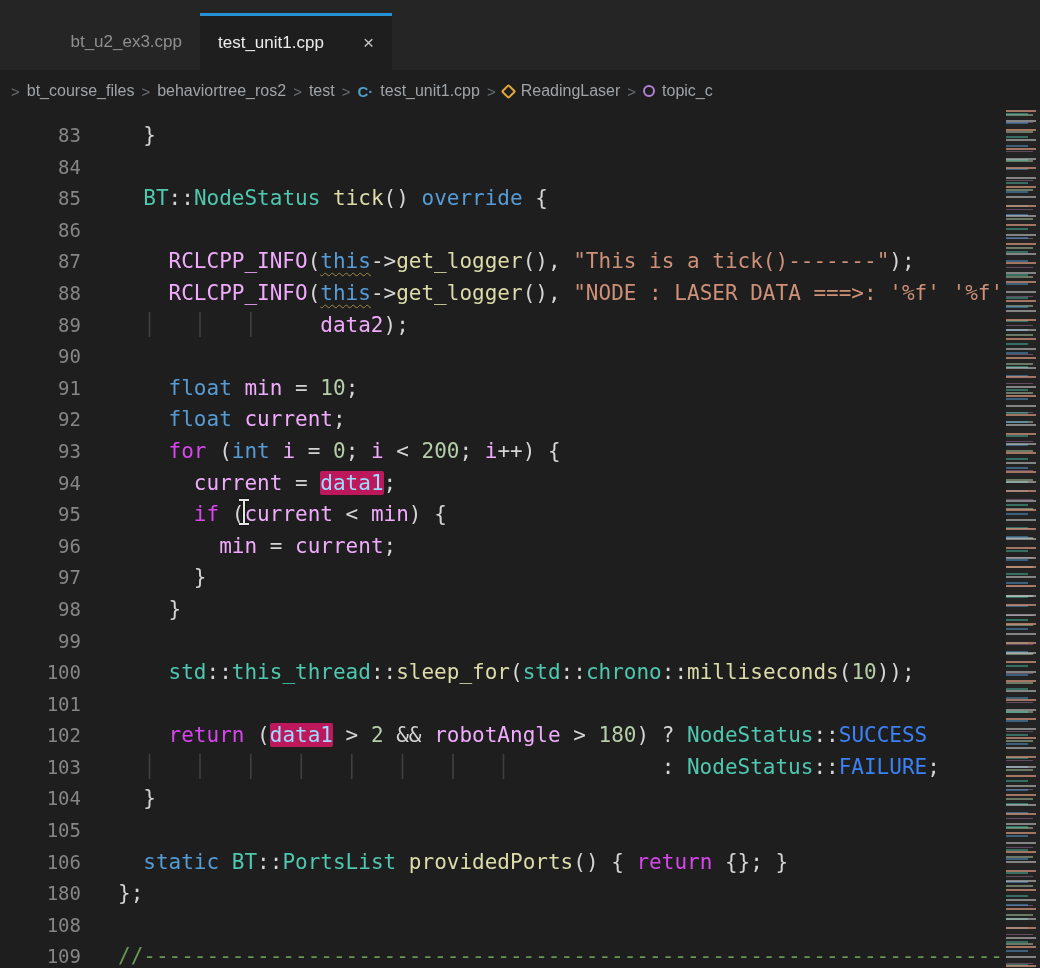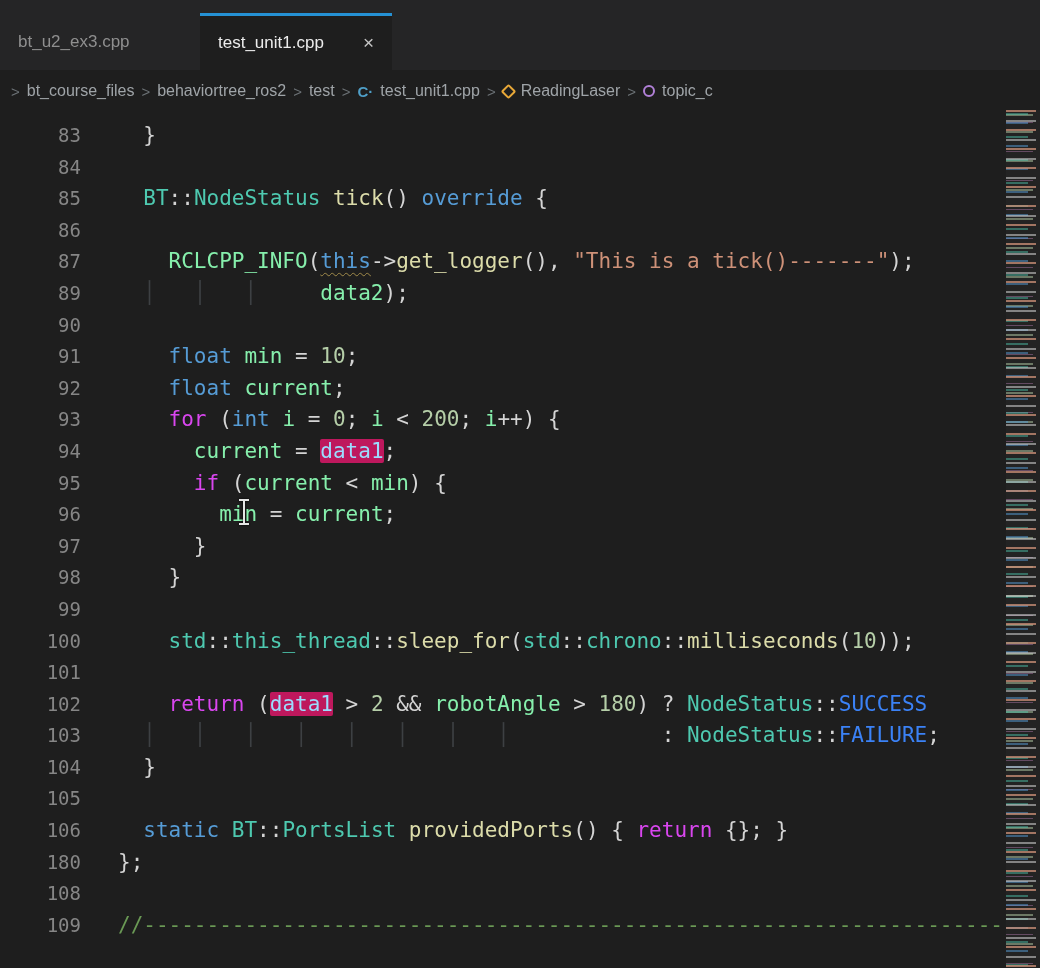--- a/index.html
+++ b/index.html
@@ -5,21 +5,21 @@
   * { box-sizing: border-box; }
   body { margin:0; background:#1e1e1e; }
   .window{
     position:relative; width:1040px; height:968px; overflow:hidden;
     background:#1e1e1e; font-family:"Liberation Sans", sans-serif;
   }
   
   .tabbar{ display:flex; height:70px; background:#252526; padding-top:13px; }
   .tab{ display:flex; align-items:center; padding:0 18px; font-size:17px;
         color:#8f8f8f; cursor:pointer; }
-  .tab.inactive{ width:200px; background:#252526; }
+  .tab.inactive{ width:200px; background:#252526;justify-content:flex-end; }
   .tab.active{ width:192px; background:#1e1e1e; color:#ececec;
         border-top:3px solid #2591d4; }
   .tab .close{ margin-left:auto; color:#c5c5c5; font-size:19px; padding-left:14px; }
   
   .breadcrumbs{ display:flex; align-items:center; height:42px; background:#1e1e1e;
         color:#9fa4a8; font-size:16px; padding-left:4px; white-space:nowrap; overflow:hidden; }
   .chev{ color:#6c7276; padding:0 7px; font-size:15px; }
   .crumb{ display:flex; align-items:center; gap:7px; cursor:pointer; }
   .bico{ display:inline-block; flex:none; }
   .cpp-file{ color:#4f9fc8; font-weight:bold; font-size:15px; }
@@ -36,21 +36,21 @@
   .ln{ width:68px; flex:none; text-align:right; color:#868686; font-size:19px;margin-left:13px; }
   .lc{ margin-left:37px; flex:none; color:#d4d4d4; }
   
   .p { color:#d4d4d4; }
   .k { color:#569cd6; }
   .c { color:#d946ef;text-align:center; }
   .t { color:#4ec9b0; }
   .f { color:#dcdcaa; }
   .s { color:#ce9178; }
   .n { color:#b5cea8; }
-  .v { color:#86efac; }
+  .v { color:#f0abfc; }
   .e { color:#3b82f6; }
   .m { color:#6a9955; }
   .g { color:#3d4043; }
   .th{ color:#569cd6; text-decoration:underline wavy #a08a4a 1px; text-underline-offset:4px; }
   .hl{ color:#9cdcfe; background:#be185d; border-radius:2px; }
   
   .minimap{
     position:absolute; right:0; top:110px; bottom:0; width:34px; z-index:2;
     background-color:#232323;
     background-image:
@@ -113,20 +113,21 @@
       </span>
     </div>
 
   <div class="editor">
     <div>
         <div class="code-line"><span class="ln">83</span><span class="lc"><span class="p">  }</span></span></div>
         <div class="code-line"><span class="ln">84</span><span class="lc"></span></div>
         <div class="code-line"><span class="ln">85</span><span class="lc"><span class="p">  </span><span class="t">BT</span><span class="p">::</span><span class="t">NodeStatus</span><span class="p"> </span><span class="f">tick</span><span class="p">() </span><span class="k">override</span><span class="p"> {</span></span></div>
         <div class="code-line"><span class="ln">86</span><span class="lc"></span></div>
         <div class="code-line"><span class="ln">87</span><span class="lc"><span class="p">    </span><span class="v">RCLCPP_INFO</span><span class="p">(</span><span class="th">this</span><span class="p">-&gt;</span><span class="f">get_logger</span><span class="p">(), </span><span class="s">"This is a tick()-------"</span><span class="p">);</span></span></div>
+        <div class="code-line"><span class="ln">88</span><span class="lc"><span class="p">    </span><span class="v">RCLCPP_INFO</span><span class="p">(</span><span class="th">this</span><span class="p">-&gt;</span><span class="f">get_logger</span><span class="p">(), </span><span class="s">"NODE : LASER DATA ===&gt;: '%f' '%f'</span></span></div>
         <div class="code-line"><span class="ln">89</span><span class="lc"><span class="g">  │   │   │     </span><span class="v">data2</span><span class="p">);</span></span></div>
         <div class="code-line"><span class="ln">90</span><span class="lc"></span></div>
         <div class="code-line"><span class="ln">91</span><span class="lc"><span class="p">    </span><span class="k">float</span><span class="p"> </span><span class="v">min</span><span class="p"> = </span><span class="n">10</span><span class="p">;</span></span></div>
         <div class="code-line"><span class="ln">92</span><span class="lc"><span class="p">    </span><span class="k">float</span><span class="p"> </span><span class="v">current</span><span class="p">;</span></span></div>
         <div class="code-line"><span class="ln">93</span><span class="lc"><span class="p">    </span><span class="c">for</span><span class="p"> (</span><span class="k">int</span><span class="p"> </span><span class="v">i</span><span class="p"> = </span><span class="n">0</span><span class="p">; </span><span class="v">i</span><span class="p"> &lt; </span><span class="n">200</span><span class="p">; </span><span class="v">i</span><span class="p">++) {</span></span></div>
         <div class="code-line"><span class="ln">94</span><span class="lc"><span class="p">      </span><span class="v">current</span><span class="p"> = </span><span class="hl">data1</span><span class="p">;</span></span></div>
         <div class="code-line"><span class="ln">95</span><span class="lc"><span class="p">      </span><span class="c">if</span><span class="p"> (</span><span class="v">current</span><span class="p"> &lt; </span><span class="v">min</span><span class="p">) {</span></span></div>
         <div class="code-line"><span class="ln">96</span><span class="lc"><span class="p">        </span><span class="v">min</span><span class="p"> = </span><span class="v">current</span><span class="p">;</span></span></div>
         <div class="code-line"><span class="ln">97</span><span class="lc"><span class="p">      }</span></span></div>
         <div class="code-line"><span class="ln">98</span><span class="lc"><span class="p">    }</span></span></div>

